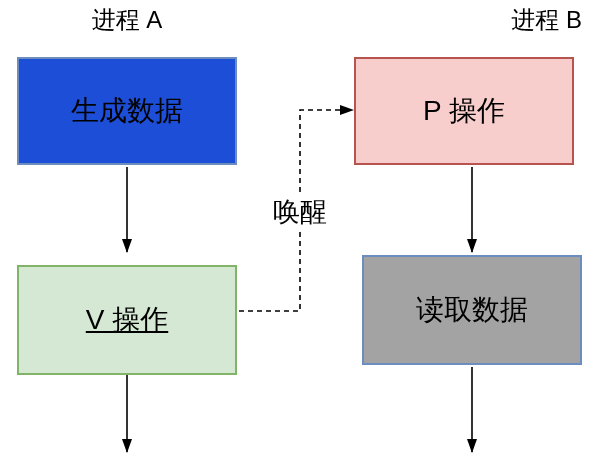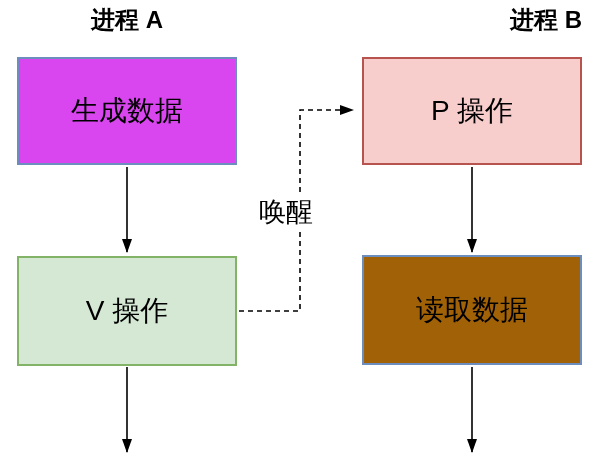--- a/index.html
+++ b/index.html
@@ -23,46 +23,45 @@
   .col-title {
     position: absolute;
     top: 4px;
     width: 220px;
     height: 32px;
     line-height: 32px;
     text-align: center;
     font-size: 24px;
     color: #000000;
     white-space: nowrap;
-    font-weight: bold;
   }
   .col-title.a { left: 17px; }
   .col-title.b { left: 362px; text-align: right; }
   .node {
     position: absolute;
     width: 216px;   
     height: 104px;  
     border: 2px solid #000;
     display: flex;
     align-items: center;
     justify-content: center;
     box-sizing: content-box;
   }
   .node .node-label {
     font-size: 28px;
     color: #000000;
     white-space: nowrap;
   }
   .node.a1 { left: 17px;  top: 57px;  }
-  .node.a2 { left: 17px;  top: 256px; height: 106px; }
-  .node.b1 { left: 362px; top: 57px;  }
+  .node.a2 { left: 17px;  top: 265px; height: 106px; text-decoration: underline; }
+  .node.b1 { left: 354px; top: 57px;  }
   .node.b2 { left: 362px; top: 255px; height: 106px; }
   .wake-label {
     position: absolute;
-    left: 248px;
+    left: 262px;
     top: 195px;
     width: 76px;
     height: 34px;
     line-height: 34px;
     text-align: center;
     font-size: 27px;
     color: #000000;
     background: #ffffff;
     white-space: nowrap;
   }
@@ -95,32 +94,32 @@
     <line x1="472" y1="167" x2="472" y2="252" stroke="#000000" stroke-width="1.6" marker-end="url(#arrowhead)"></line>
 
     <line x1="472" y1="367" x2="472" y2="452" stroke="#000000" stroke-width="1.6" marker-end="url(#arrowhead)"></line>
 
     <polyline points="239,311 300,311 300,110 353,110" fill="none" stroke="#000000" stroke-width="1.6" stroke-dasharray="5 4" marker-end="url(#arrowhead)"></polyline>
   </svg>
 
   <div class="col-title a">进程 A</div>
   <div class="col-title b">进程 B</div>
 
-  <div class="node a1" style="background: #d946ef; border-color: rgb(108, 142, 191);">
+  <div class="node a1" style="background: #1d4ed8; border-color: rgb(108, 142, 191);">
     <span class="node-label">生成数据</span>
   </div>
 
   <div class="node a2" style="background: rgb(213, 232, 212); border-color: rgb(130, 179, 102);">
     <span class="node-label">V 操作</span>
   </div>
 
   <div class="node b1" style="background: rgb(248, 206, 204); border-color: rgb(184, 84, 80);">
     <span class="node-label">P 操作</span>
   </div>
 
-  <div class="node b2" style="background: #a16207; border-color: rgb(108, 142, 191);">
+  <div class="node b2" style="background: #a3a3a3; border-color: rgb(108, 142, 191);">
     <span class="node-label">读取数据</span>
   </div>
 
   <div class="wake-label">唤醒</div>
 
 
 </div>
 
 </body></html>

